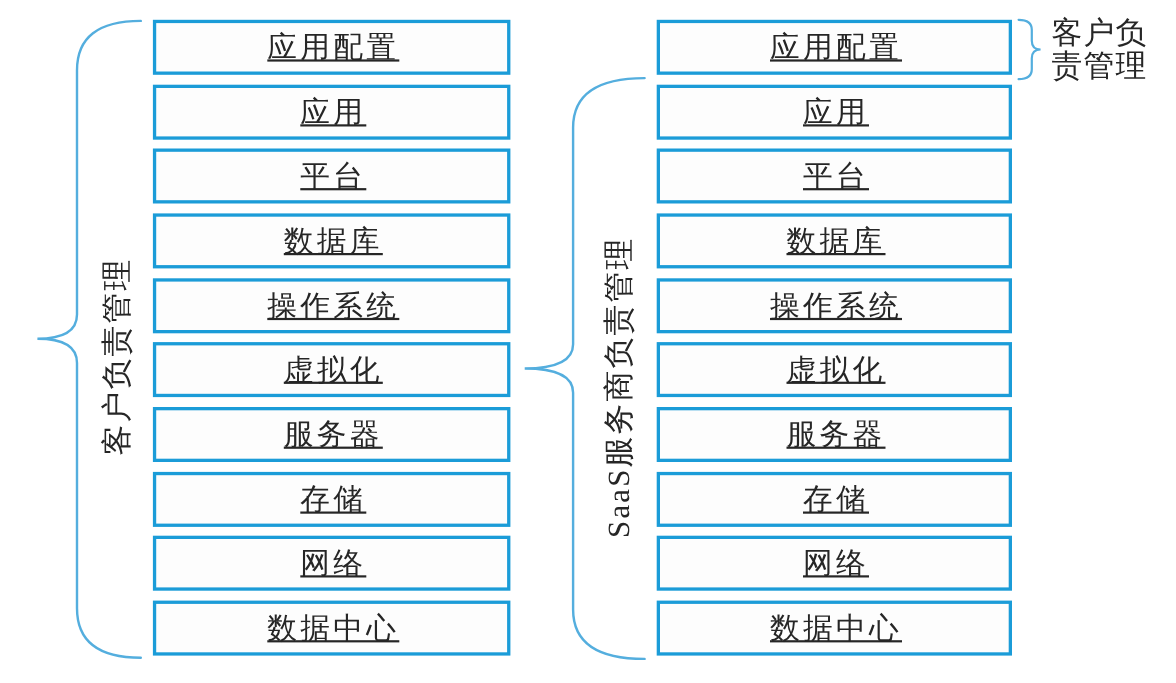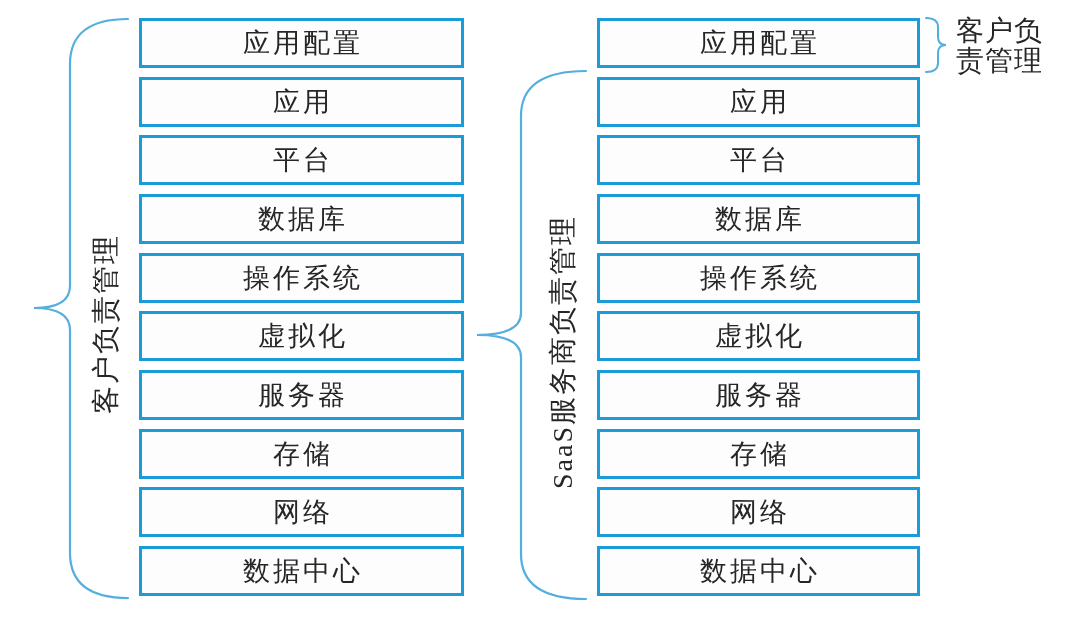--- a/index.html
+++ b/index.html
@@ -30,20 +30,21 @@
   .layer-box{
     box-sizing:border-box;
     height:50px;
     border:3px solid var(--box-border);
     background:#fdfdfd;
     display:flex;align-items:center;justify-content:center;
     font-size:27px;
     letter-spacing:3px;
     padding-left:3px; 
     color:var(--text);
+    text-decoration:underline;
   }
   .vlabel{
     position:absolute;
     transform:translate(-50%,-50%) rotate(-90deg);
     white-space:nowrap;
     font-size:28px;
     letter-spacing:2px;
     color:var(--text);
   }
   .vlabel-left{left:106px;top:324px;}

